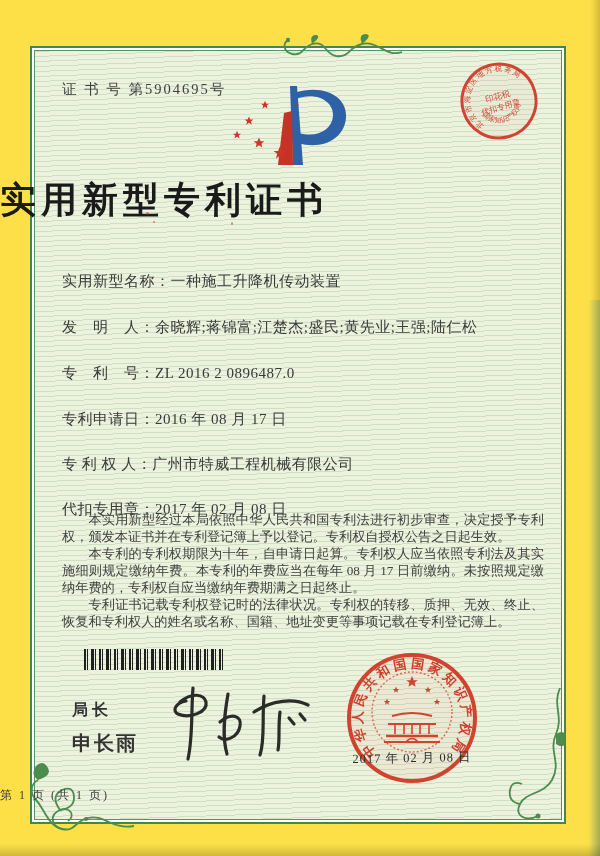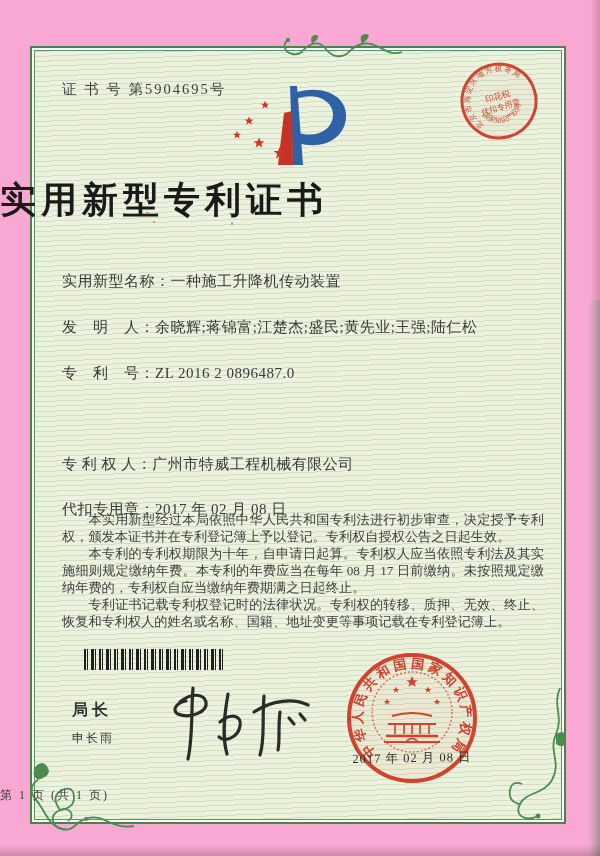--- a/index.html
+++ b/index.html
@@ -1,18 +1,18 @@
 <!DOCTYPE html>
 <html><head>
 <meta charset="utf-8">
 <style>
   html,body{margin:0;padding:0;}
   body{width:600px;height:856px;position:relative;background:#f6f4ef;overflow:hidden;
        font-family:"Liberation Serif","DejaVu Serif",serif;}
-  .page{position:absolute;inset:0;background:#f9a8d4;}
+  .page{position:absolute;inset:0;background:#fde047;}
   
   .frame{position:absolute;left:30px;top:46px;width:532px;height:774px;
          border:2px solid #47854a;background:#fff;}
   .frame-inner{position:absolute;inset:2px;border:1px solid #5a945d;
          background-color:#ecf2dd;
          background-image:repeating-linear-gradient(178deg,
             rgba(122,168,118,.25) 0px, rgba(122,168,118,.25) 1px,
             transparent 1px, transparent 5px);}
   .cert-no{position:absolute;left:62px;top:80px;font-size:14.5px;color:#3f3f3f;
            letter-spacing:2px;white-space:nowrap;}
@@ -24,21 +24,21 @@
   .f1{top:250px}.f2{top:296px}.f3{top:342px}.f4{top:388px}.f5{top:433px}.f6{top:478px}
   .body-text{position:absolute;left:62px;top:511px;width:482px;}
   .body-text p{margin:0;text-indent:2em;font-size:13.2px;line-height:17px;
                text-align:justify;color:#414141;}
   .barcode{position:absolute;left:84px;top:649px;width:142px;height:21px;
      background:repeating-linear-gradient(90deg,
         #1f1f1f 0 2px, transparent 2px 3px, #1f1f1f 3px 4px, transparent 4px 7px,
         #1f1f1f 7px 10px, transparent 10px 11px, #1f1f1f 11px 12px, transparent 12px 15px);}
   .director-title{position:absolute;left:72px;top:700px;font-size:16px;font-weight:600;
         letter-spacing:4px;color:#333;font-family:"Liberation Sans","DejaVu Sans",sans-serif;}
-  .director-name{position:absolute;left:72px;top:730px;font-size:12px;font-weight:400;
+  .director-name{position:absolute;left:72px;top:730px;font-size:20px;font-weight:700;
         letter-spacing:2px;color:#333;font-family:"Liberation Sans","DejaVu Sans",sans-serif;}
   .signature{position:absolute;left:162px;top:682px;width:152px;height:86px;}
   .seal{position:absolute;left:342px;top:648px;width:140px;height:140px;}
   .seal-date{position:absolute;left:338px;top:750px;width:148px;text-align:center;
        font-size:12.5px;color:#2b2b2b;letter-spacing:1px;white-space:nowrap;
        transform:rotate(-1deg);z-index:5;}
   .stamp{position:absolute;left:456px;top:58px;width:86px;height:86px;transform:rotate(-16deg);}
   .footer{position:absolute;left:0;right:0;top:787px;font-size:12px;
           letter-spacing:2px;color:#3d3d3d;}
   .orn{position:absolute;}
@@ -113,20 +113,23 @@
 
   <div class="field-row f1">
     <span>实用新型名称：</span><span>一种施工升降机传动装置</span>
   </div>
   <div class="field-row f2">
     <span>发　明　人：</span><span>余晓辉;蒋锦富;江楚杰;盛民;黄先业;王强;陆仁松</span>
   </div>
   <div class="field-row f3">
     <span>专　利　号：</span><span>ZL 2016 2 0896487.0</span>
   </div>
+  <div class="field-row f4">
+    <span>专利申请日：</span><span>2016 年 08 月 17 日</span>
+  </div>
   <div class="field-row f5">
     <span>专 利 权 人：</span><span>广州市特威工程机械有限公司</span>
   </div>
   <div class="field-row f6">
     <span>代扣专用章：</span><span>2017 年 02 月 08 日</span>
   </div>
 
   <div class="body-text">
     <p>本实用新型经过本局依照中华人民共和国专利法进行初步审查，决定授予专利权，颁发本证书并在专利登记簿上予以登记。专利权自授权公告之日起生效。</p>
     <p>本专利的专利权期限为十年，自申请日起算。专利权人应当依照专利法及其实施细则规定缴纳年费。本专利的年费应当在每年 08 月 17 日前缴纳。未按照规定缴纳年费的，专利权自应当缴纳年费期满之日起终止。</p>

